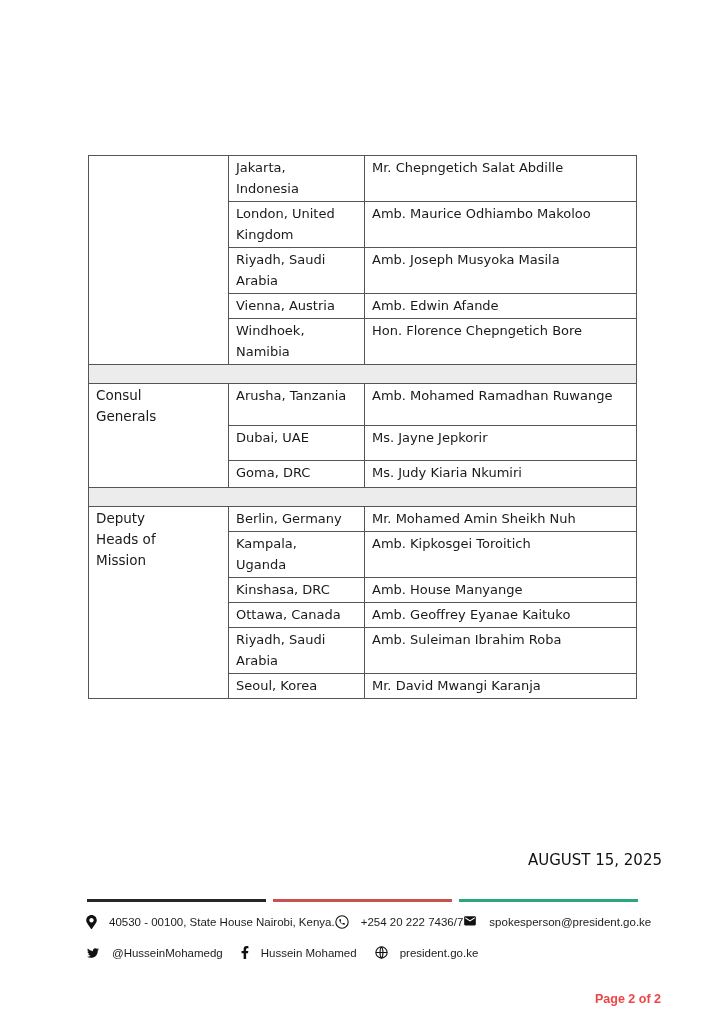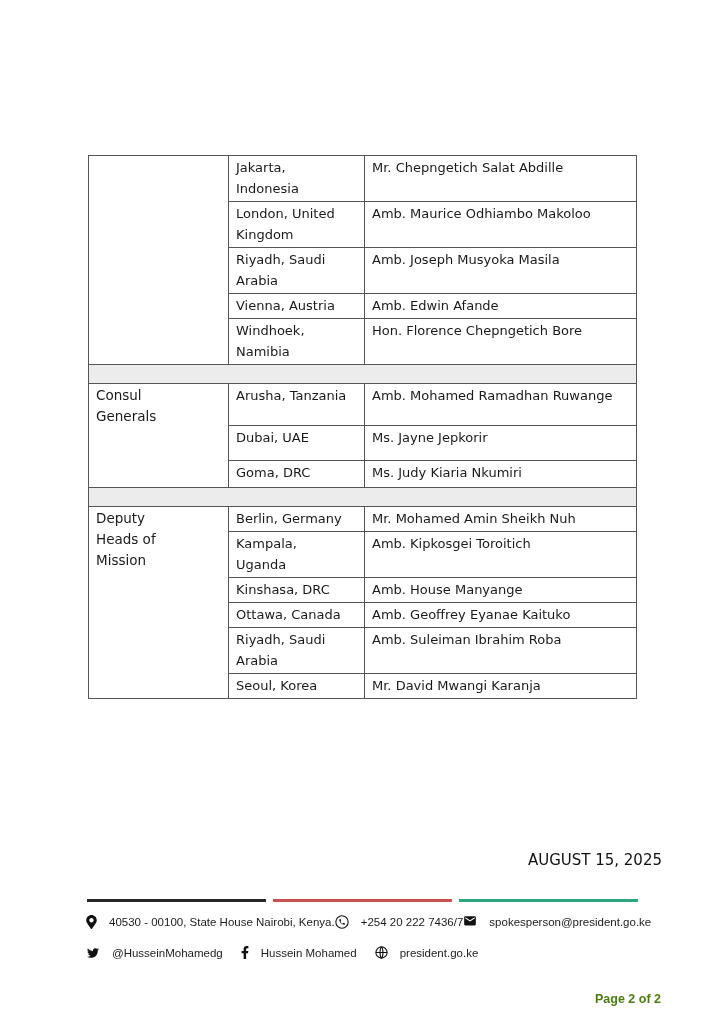--- a/index.html
+++ b/index.html
@@ -46,21 +46,21 @@
   .social {
     position:absolute; left:86px; top:946px;
     display:flex; gap:18px; align-items:center;
     font-family:"Liberation Sans", sans-serif; font-size:11.5px; color:#1c1c1c;
   }
   .f-item { display:flex; align-items:center; gap:12px; white-space:nowrap; }
   .f-item svg { display:block; }
 
   .pagenum {
     position:absolute; right:87px; top:992px;
-    font-family:"Liberation Sans", sans-serif; font-weight:bold; font-size:12.5px; color:#4d7c0f;
+    font-family:"Liberation Sans", sans-serif; font-weight:bold; font-size:12.5px; color:#ef4444;
   }
 </style>
 </head>
 <body>
 
 <div class="page">
 
   <table class="appointments">
     <colgroup>
         <col style="width:140px">

